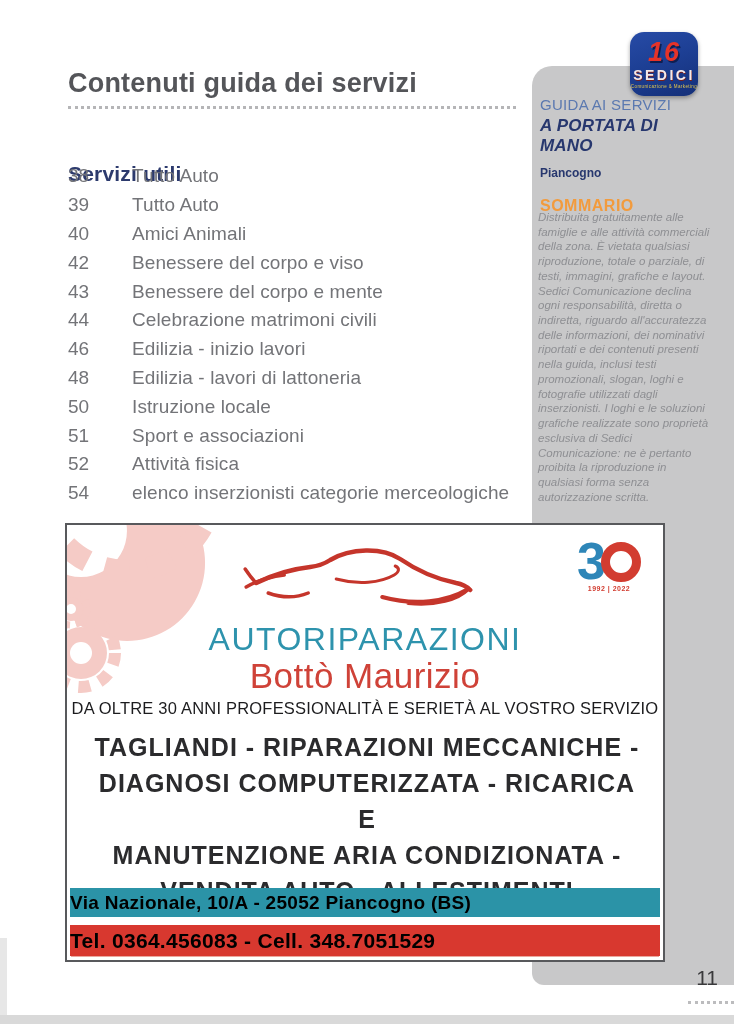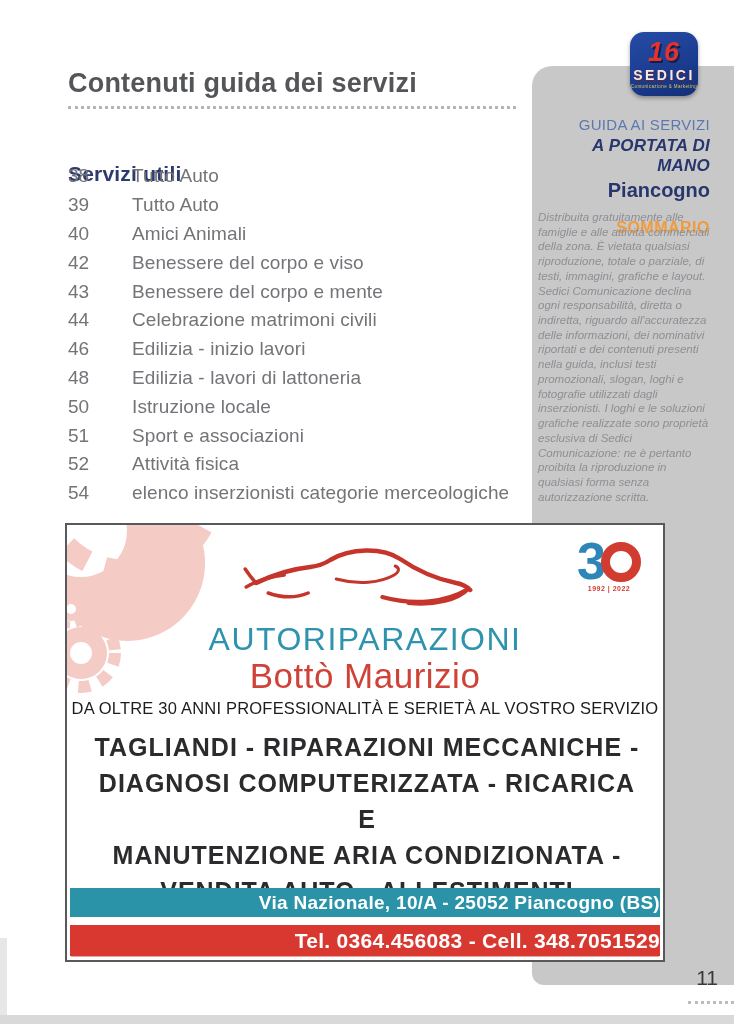--- a/index.html
+++ b/index.html
@@ -23,24 +23,24 @@
     box-shadow:0 2px 4px rgba(0,0,0,.35);
     display:flex;flex-direction:column;align-items:center;justify-content:center;
   }
   .logo16-number{
     font-size:27px;font-weight:bold;font-style:italic;color:#e63329;line-height:1;
     text-shadow:1.5px 1.5px 0 #0d1f52;letter-spacing:1px;
   }
   .logo16-name{font-size:14px;font-weight:bold;color:#f3eaea;letter-spacing:2.5px;margin-top:1px;text-shadow:.5px .5px 0 #7c1f1a;}
   .logo16-tagline{font-size:4.5px;color:#e5c74b;letter-spacing:.4px;margin-top:1px;white-space:nowrap;}
 
-  .sidebar-head{position:absolute;left:540px;top:116px;width:170px;text-align:right;}
+  .sidebar-head{position:absolute;left:540px;top:96px;width:170px;text-align:left;}
   .sb-guide{font-size:15px;color:#5b79b0;letter-spacing:.3px;}
   .sb-subtitle{font-size:17px;font-weight:bold;font-style:italic;color:#27376e;margin-top:3px;letter-spacing:.2px;}
-  .sb-town{font-size:20px;font-weight:bold;color:#27376e;margin-top:3px;}
+  .sb-town{font-size:12px;font-weight:bold;color:#27376e;margin-top:10px;}
   .sb-sommario{font-size:16px;font-weight:bold;color:#f29b3d;margin-top:17px;letter-spacing:.5px;}
   .sb-disclaimer{
     position:absolute;left:538px;top:210px;width:172px;text-align:left;
     font-size:11.5px;line-height:1.28;font-style:italic;color:#8e8f93;
   }
 
   
   .toc-title{
     position:absolute;left:68px;top:68px;width:460px;
     font-size:27px;font-weight:bold;color:#545559;letter-spacing:.2px;
@@ -82,21 +82,21 @@
   }
   .ad-tagline{
     position:absolute;left:0;top:174px;width:100%;text-align:center;
     font-size:16.5px;font-weight:normal;color:#1c1c1e;letter-spacing:.2px;
   }
   .ad-services{
     position:absolute;left:20px;top:204px;width:560px;text-align:center;
     font-size:25px;font-weight:bold;color:#2b2b2d;line-height:36px;letter-spacing:1px;
     white-space:pre-line;
   }
-  .ad-bar{position:absolute;left:3px;right:3px;text-align:right;color:#ffffff;}
+  .ad-bar{position:absolute;left:3px;right:3px;text-align:left;color:#000000;}
   .ad-bar-address{top:363px;height:29px;line-height:29px;background:#2b93a7;font-size:19px;font-weight:bold;letter-spacing:.3px;}
   .ad-bar-phone{top:400px;height:31px;line-height:31px;background:#d8382f;font-size:21px;font-weight:bold;letter-spacing:.3px;}
 
   
   .page-number{position:absolute;left:672px;top:966px;width:46px;text-align:right;font-size:21px;color:#3a3a3c;}
   .page-number-dots{position:absolute;left:688px;top:996px;width:46px;height:5px;border-bottom:3px dotted #bcbcbe;}
 </style>
 </head>
 <body>
 

